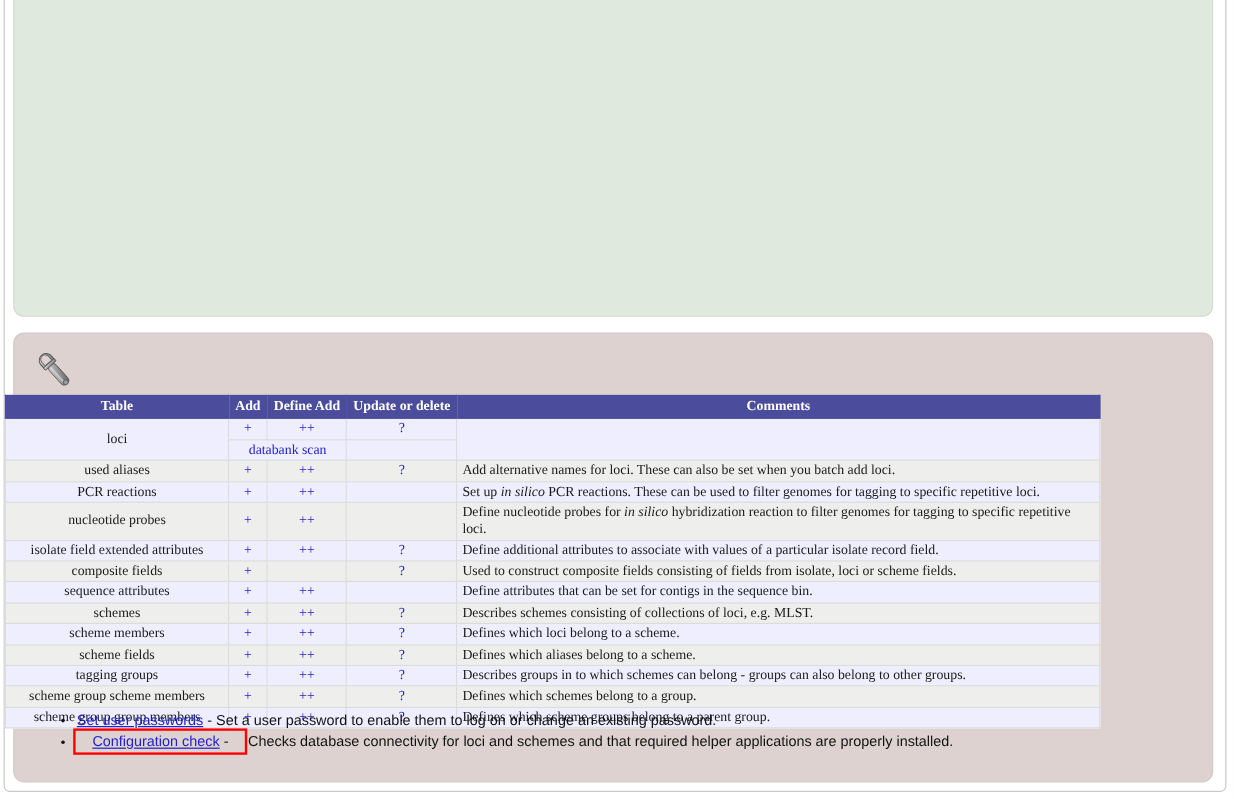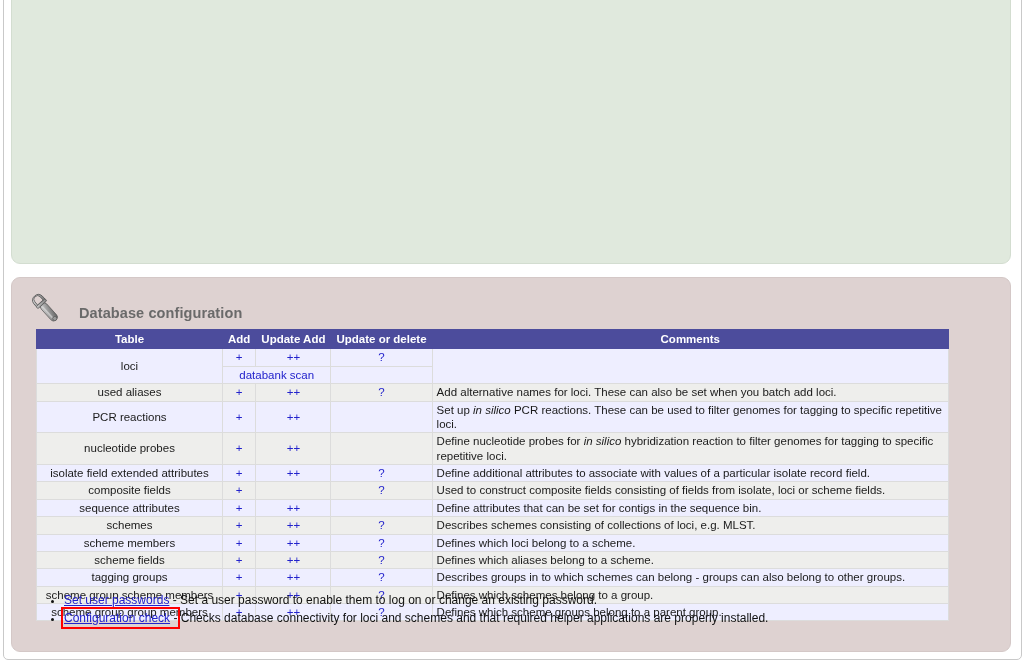--- a/index.html
+++ b/index.html
@@ -103,22 +103,23 @@
 
   a.lnk {
     color: #2222cc;
     text-decoration: none;
   }
   a.lnk.u { text-decoration: underline; }
   .q { color: #2222cc; }
 
   
   #tbl-config {
-    left: 36px; top: 329px;
+    left: 4px; top: 329px;
     width: 913px;
+    font-family: Liberation Serif, serif;
   }
   #tbl-config col.c1 { width: 186px; }
   #tbl-config col.c2 { width: 29px; }
   #tbl-config col.c3 { width: 62px; }
   #tbl-config col.c4 { width: 89px; }
   #tbl-config col.c5 { width: auto; }
 
   
   ul.actions {
     position: absolute;
@@ -127,21 +128,21 @@
     font-size: 12px;
     color: #111111;
     list-style: disc;
   }
   ul.actions li { margin: 0 0 2px 12px; line-height: 16px; }
   ul.actions li::marker { color: #111; font-size: 11px; }
   .hl-box {
     outline: 2px solid #ff0000;
     outline-offset: 1px;
     display: inline-block;
-    padding: 0 0;
+    padding: 0 13px;
   }
   .dash { color: #111; }
   em { font-style: italic; }
 </style>
 </head>
 <body>
 
 <div class="page">
   <div class="frame"></div>
 
@@ -167,36 +168,35 @@
         <g transform="rotate(-42 21 20)">
           <rect x="17.5" y="15" width="7.5" height="21" rx="3.2" fill="url(#mg2)" stroke="#555" stroke-width="0.7"></rect>
           <rect x="19.2" y="17" width="1.6" height="17" fill="#e8e8e8" opacity="0.55"></rect>
           <path d="M15.5 14.5 L15.5 9.2 A5.8 5.8 0 0 1 27 9.2 L27 14.5 Z" fill="url(#mg)" stroke="#555" stroke-width="0.8"></path>
           <path d="M17.6 12.8 L17.6 8.6 A3.6 3.6 0 0 1 24.9 8.6 L24.9 12.8 Z" fill="#ded2d1" stroke="#555" stroke-width="0.7"></path>
           <rect x="15.2" y="13.2" width="12.1" height="2.6" rx="1" fill="url(#mg)" stroke="#555" stroke-width="0.7"></rect>
           <circle cx="21.2" cy="34.4" r="2.1" fill="#9a9a9a" stroke="#555" stroke-width="0.7"></circle>
         </g>
       </svg>
     </span>
-    <span class="section-title">Database configuration</span>
   </div>
 
   <table class="grid" id="tbl-config">
     <colgroup>
         <col class="c1">
         <col class="c2">
         <col class="c3">
         <col class="c4">
         <col class="c5">
       </colgroup>
     <thead id="config-head">
         <tr>
           <th>Table</th>
           <th>Add</th>
-          <th>Update Add</th>
+          <th>Define Add</th>
           <th>Update or delete</th>
           <th>Comments</th>
         </tr>
       </thead>
     <tbody id="config-body">
         <tr class="even">
           <td class="c-table" rowspan="2">loci</td>
           <td class="c-add"><a class="lnk" href="#">+</a></td>
           <td class="c-batch"><a class="lnk" href="#">++</a></td>
           <td class="c-upd"><a class="lnk q" href="#">?</a></td>

